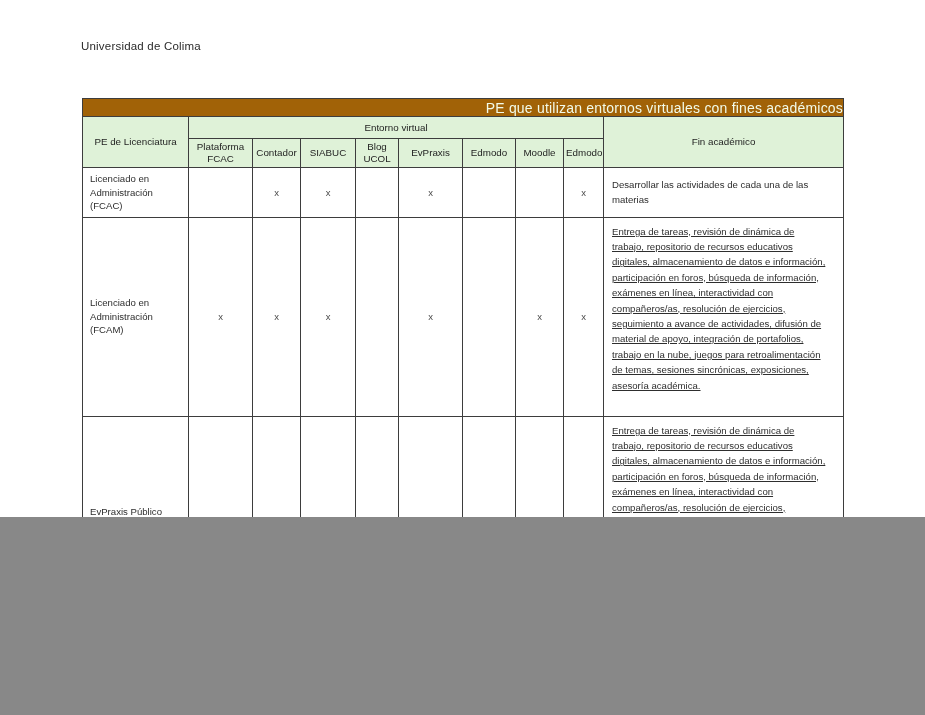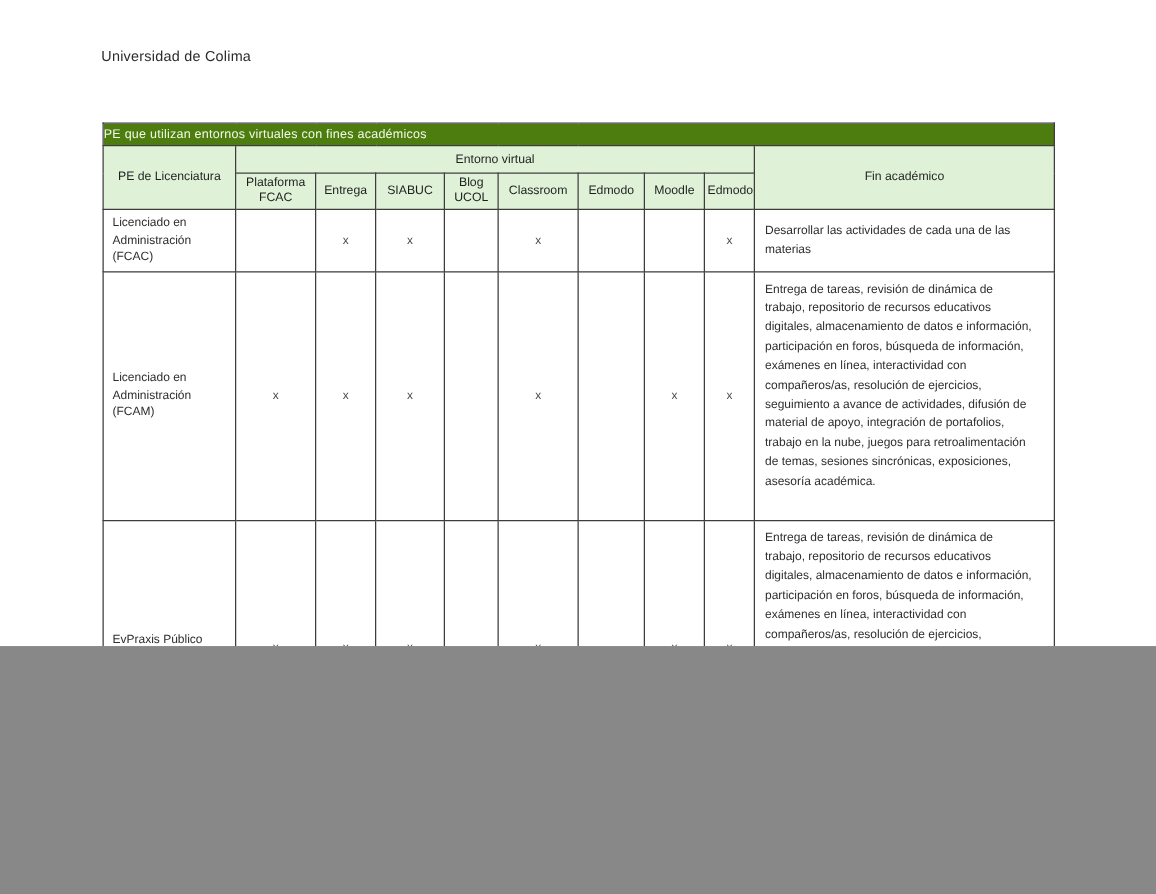--- a/index.html
+++ b/index.html
@@ -33,26 +33,26 @@
     table-layout: fixed;
     width: 761px;
     font-size: 9.5px;
     color: #3a3a3a;
   }
   table.pe-table th, table.pe-table td {
     border: 1.5px solid #3d3d3d;
     overflow: hidden;
   }
   th.title-bar {
-    background: #4d7c0f;
+    background: #a16207;
     color: #f2fbe9;
     font-weight: normal;
-    font-size: 10px;
+    font-size: 14px;
     height: 18px;
-    text-align: left;
+    text-align: right;
     letter-spacing: 0.2px;
   }
   th.hdr {
     background: #dff2d8;
     color: #1e1e1e;
     font-weight: normal;
     font-size: 9.8px;
     text-align: center;
     padding: 2px 2px;
     line-height: 12px;
@@ -75,21 +75,21 @@
     color: #4a4a4a;
   }
   td.fin-cell {
     vertical-align: middle;
     text-align: left;
     padding: 4px 16px 4px 8px;
     line-height: 15.4px;
     font-size: 9.6px;
     color: #2e2e2e;
   }
-  td.fin-cell.top { vertical-align: top; padding-top: 6px; }
+  td.fin-cell.top { vertical-align: top; padding-top: 6px; text-decoration: underline; }
   tr.row-sm  { height: 49px; margin-top: 40px; }
   tr.row-lg1 { height: 199px; }
   tr.row-lg2 { height: 204px; }
   .page-number {
     position: absolute;
     left: 0;
     top: 655px;
     width: 925px;
     text-align: left;
     font-size: 11px;
@@ -121,24 +121,24 @@
         <tr>
           <th class="title-bar" colspan="10">PE que utilizan entornos virtuales con fines académicos</th>
         </tr>
         <tr>
           <th class="hdr" rowspan="2">PE de Licenciatura</th>
           <th class="hdr group-hdr" colspan="8">Entorno virtual</th>
           <th class="hdr" rowspan="2">Fin académico</th>
         </tr>
         <tr class="sub-hdr-row">
           <th class="hdr">Plataforma FCAC</th>
-          <th class="hdr">Entrega</th>
+          <th class="hdr">Contador</th>
           <th class="hdr">SIABUC</th>
           <th class="hdr">Blog UCOL</th>
-          <th class="hdr">Classroom</th>
+          <th class="hdr">EvPraxis</th>
           <th class="hdr">Edmodo</th>
           <th class="hdr">Moodle</th>
           <th class="hdr">Edmodo</th>
         </tr>
       </thead>
       <tbody>
         <tr class="row-sm">
           <td class="pe-cell top">Licenciado en Administración (FCAC)</td>
           <td class="mark-cell"></td>
           <td class="mark-cell">x</td>

